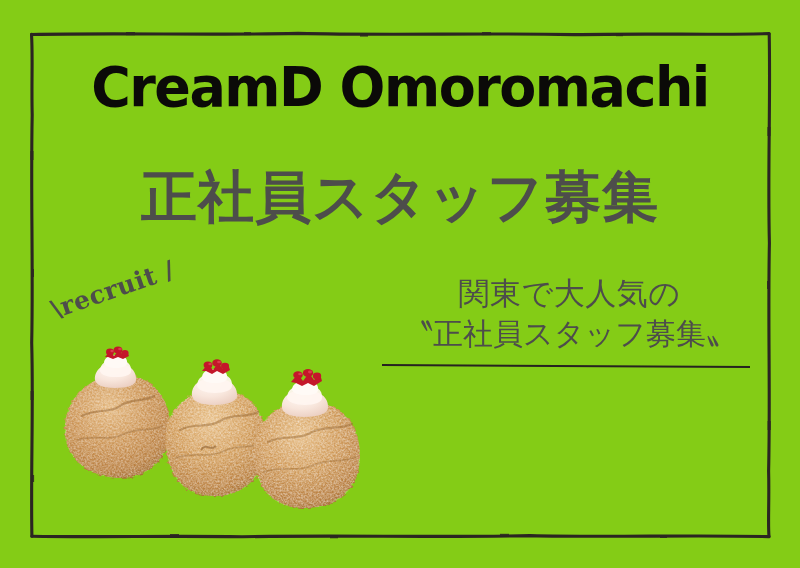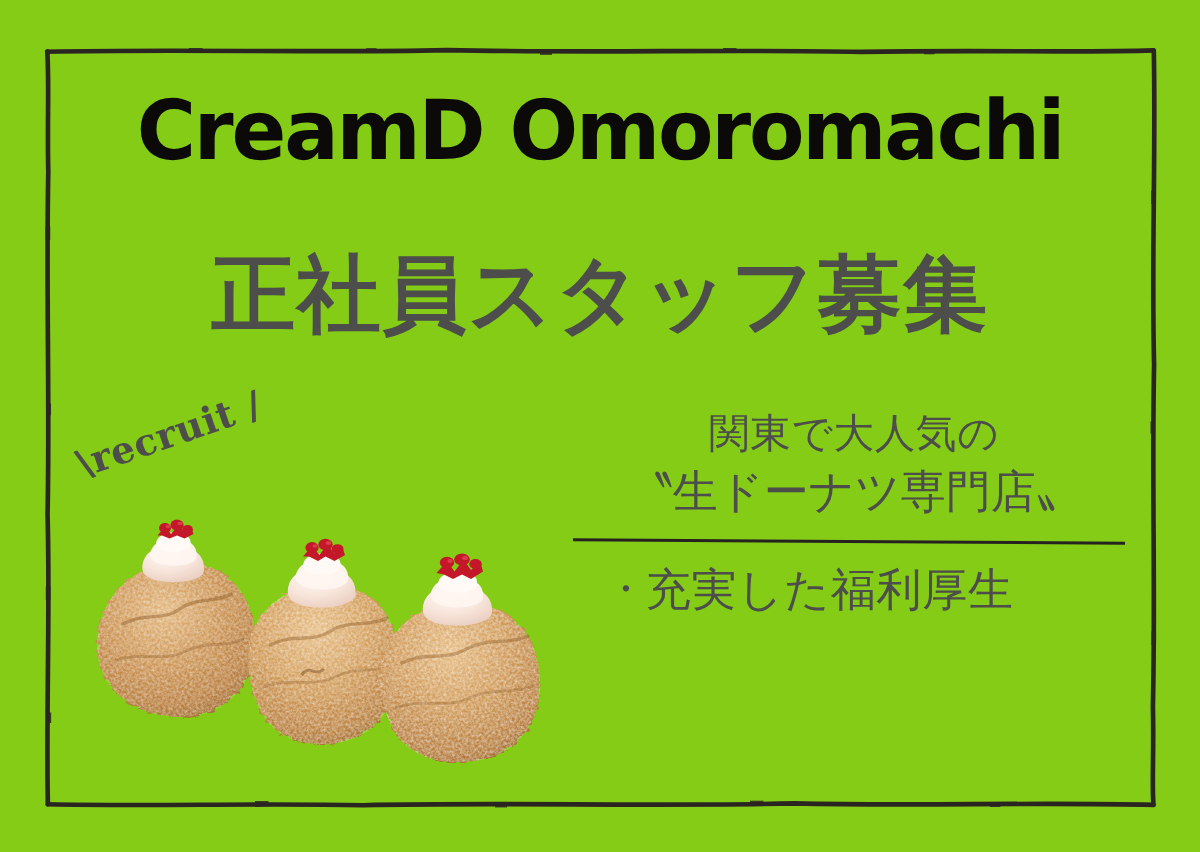--- a/index.html
+++ b/index.html
@@ -71,21 +71,21 @@
   #rightblock{
     position:absolute;
     left:382px; top:272px;
     width:375px;
     color:#4D4D4B;
     text-align:center;
   }
   .lede{
     font-family:"DejaVu Sans", sans-serif;
     font-weight:400;
-    font-size:27px;
+    font-size:31px;
     line-height:1.36;
     letter-spacing:0.5px;
     color:#4D4D4B;
     white-space:nowrap;
   }
   .lede.l2{ font-size:30px; letter-spacing:0px; }
   #divider{
     margin:10px 0 9px 0;
     height:2px;
     background:#262220;
@@ -264,22 +264,19 @@
         <g fill="#E24458" opacity="0.8">
           <ellipse cx="242" cy="44" rx="1.8" ry="1.3"></ellipse>
           <ellipse cx="252" cy="42" rx="2" ry="1.4"></ellipse>
         </g>
       </g>
     </svg>
   </div>
 
   <div id="rightblock">
     <div class="lede">関東で大人気の</div>
-    <div class="lede l2">〝生ドーナツ専門店〟</div>
+    <div class="lede l2">〝正社員スタッフ募集〟</div>
     <div id="divider"></div>
     <div class="bullets">
-      <div class="blt">
-        <span class="dot">・</span><span>充実した福利厚生</span>
-      </div>
     </div>
   </div>
 
 </div>
 
 </body></html>

